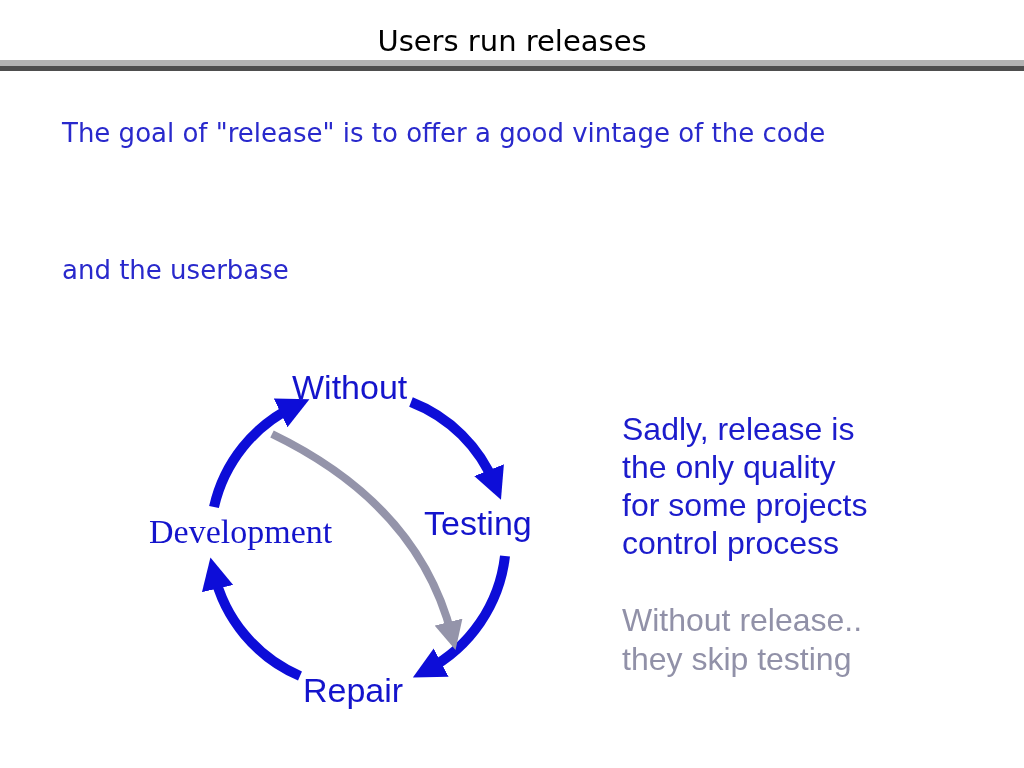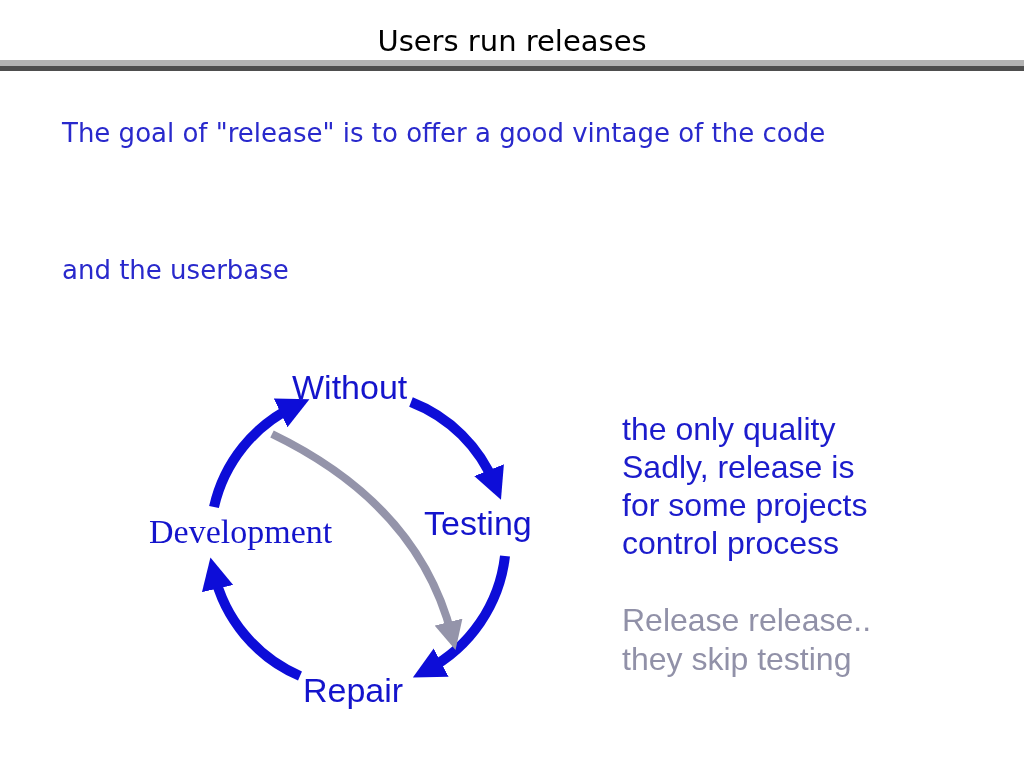--- a/index.html
+++ b/index.html
@@ -97,24 +97,24 @@
       <path d="M 272 434 Q 419 505 452 636" fill="none" stroke-width="8" marker-end="url(#arrow-gray)" stroke="#9494aa"></path>
     </svg>
 
     <div class="node-label node-release">Without</div>
     <div class="node-label node-testing">Testing</div>
     <div class="node-label node-development">Development</div>
     <div class="node-label node-repair">Repair</div>
   </div>
 
   <div class="aside-blue">
+    <div>Sadly, release is</div>
     <div>the only quality</div>
-    <div>Sadly, release is</div>
     <div>for some projects</div>
     <div>control process</div>
   </div>
 
   <div class="aside-gray">
-    <div>Release release..</div>
+    <div>Without release..</div>
     <div>they skip testing</div>
   </div>
 
 </div>
 
 </body></html>

